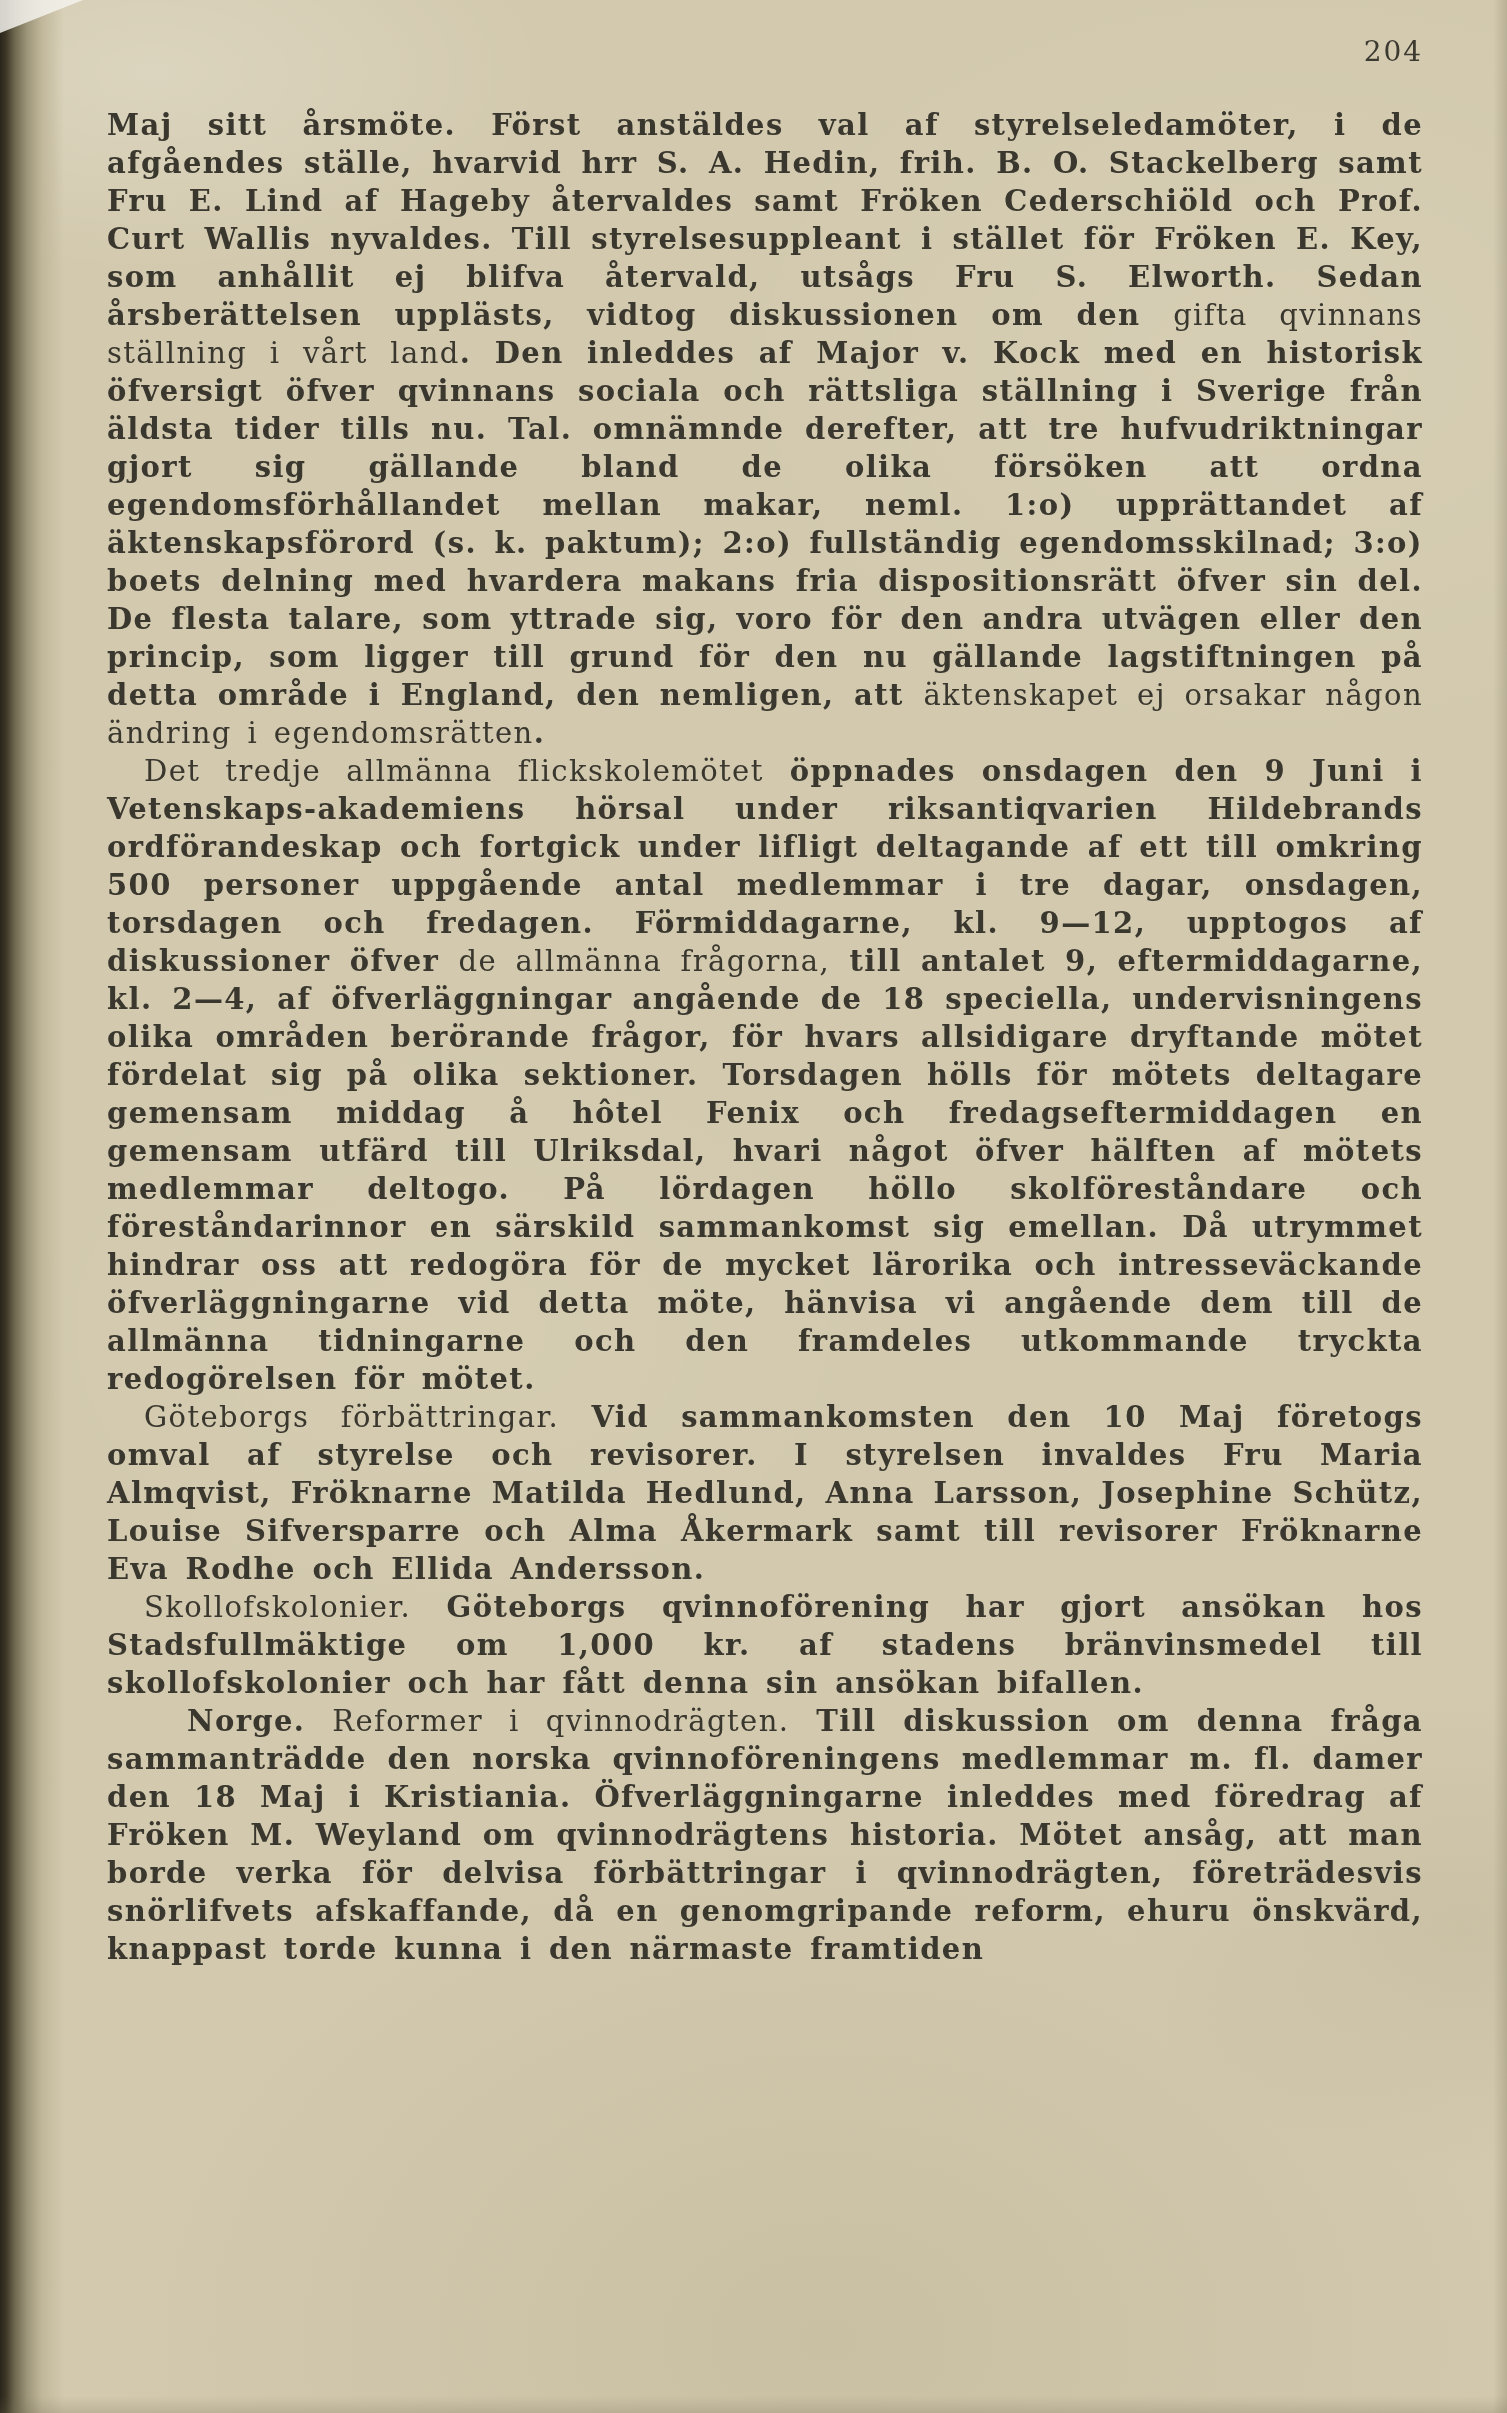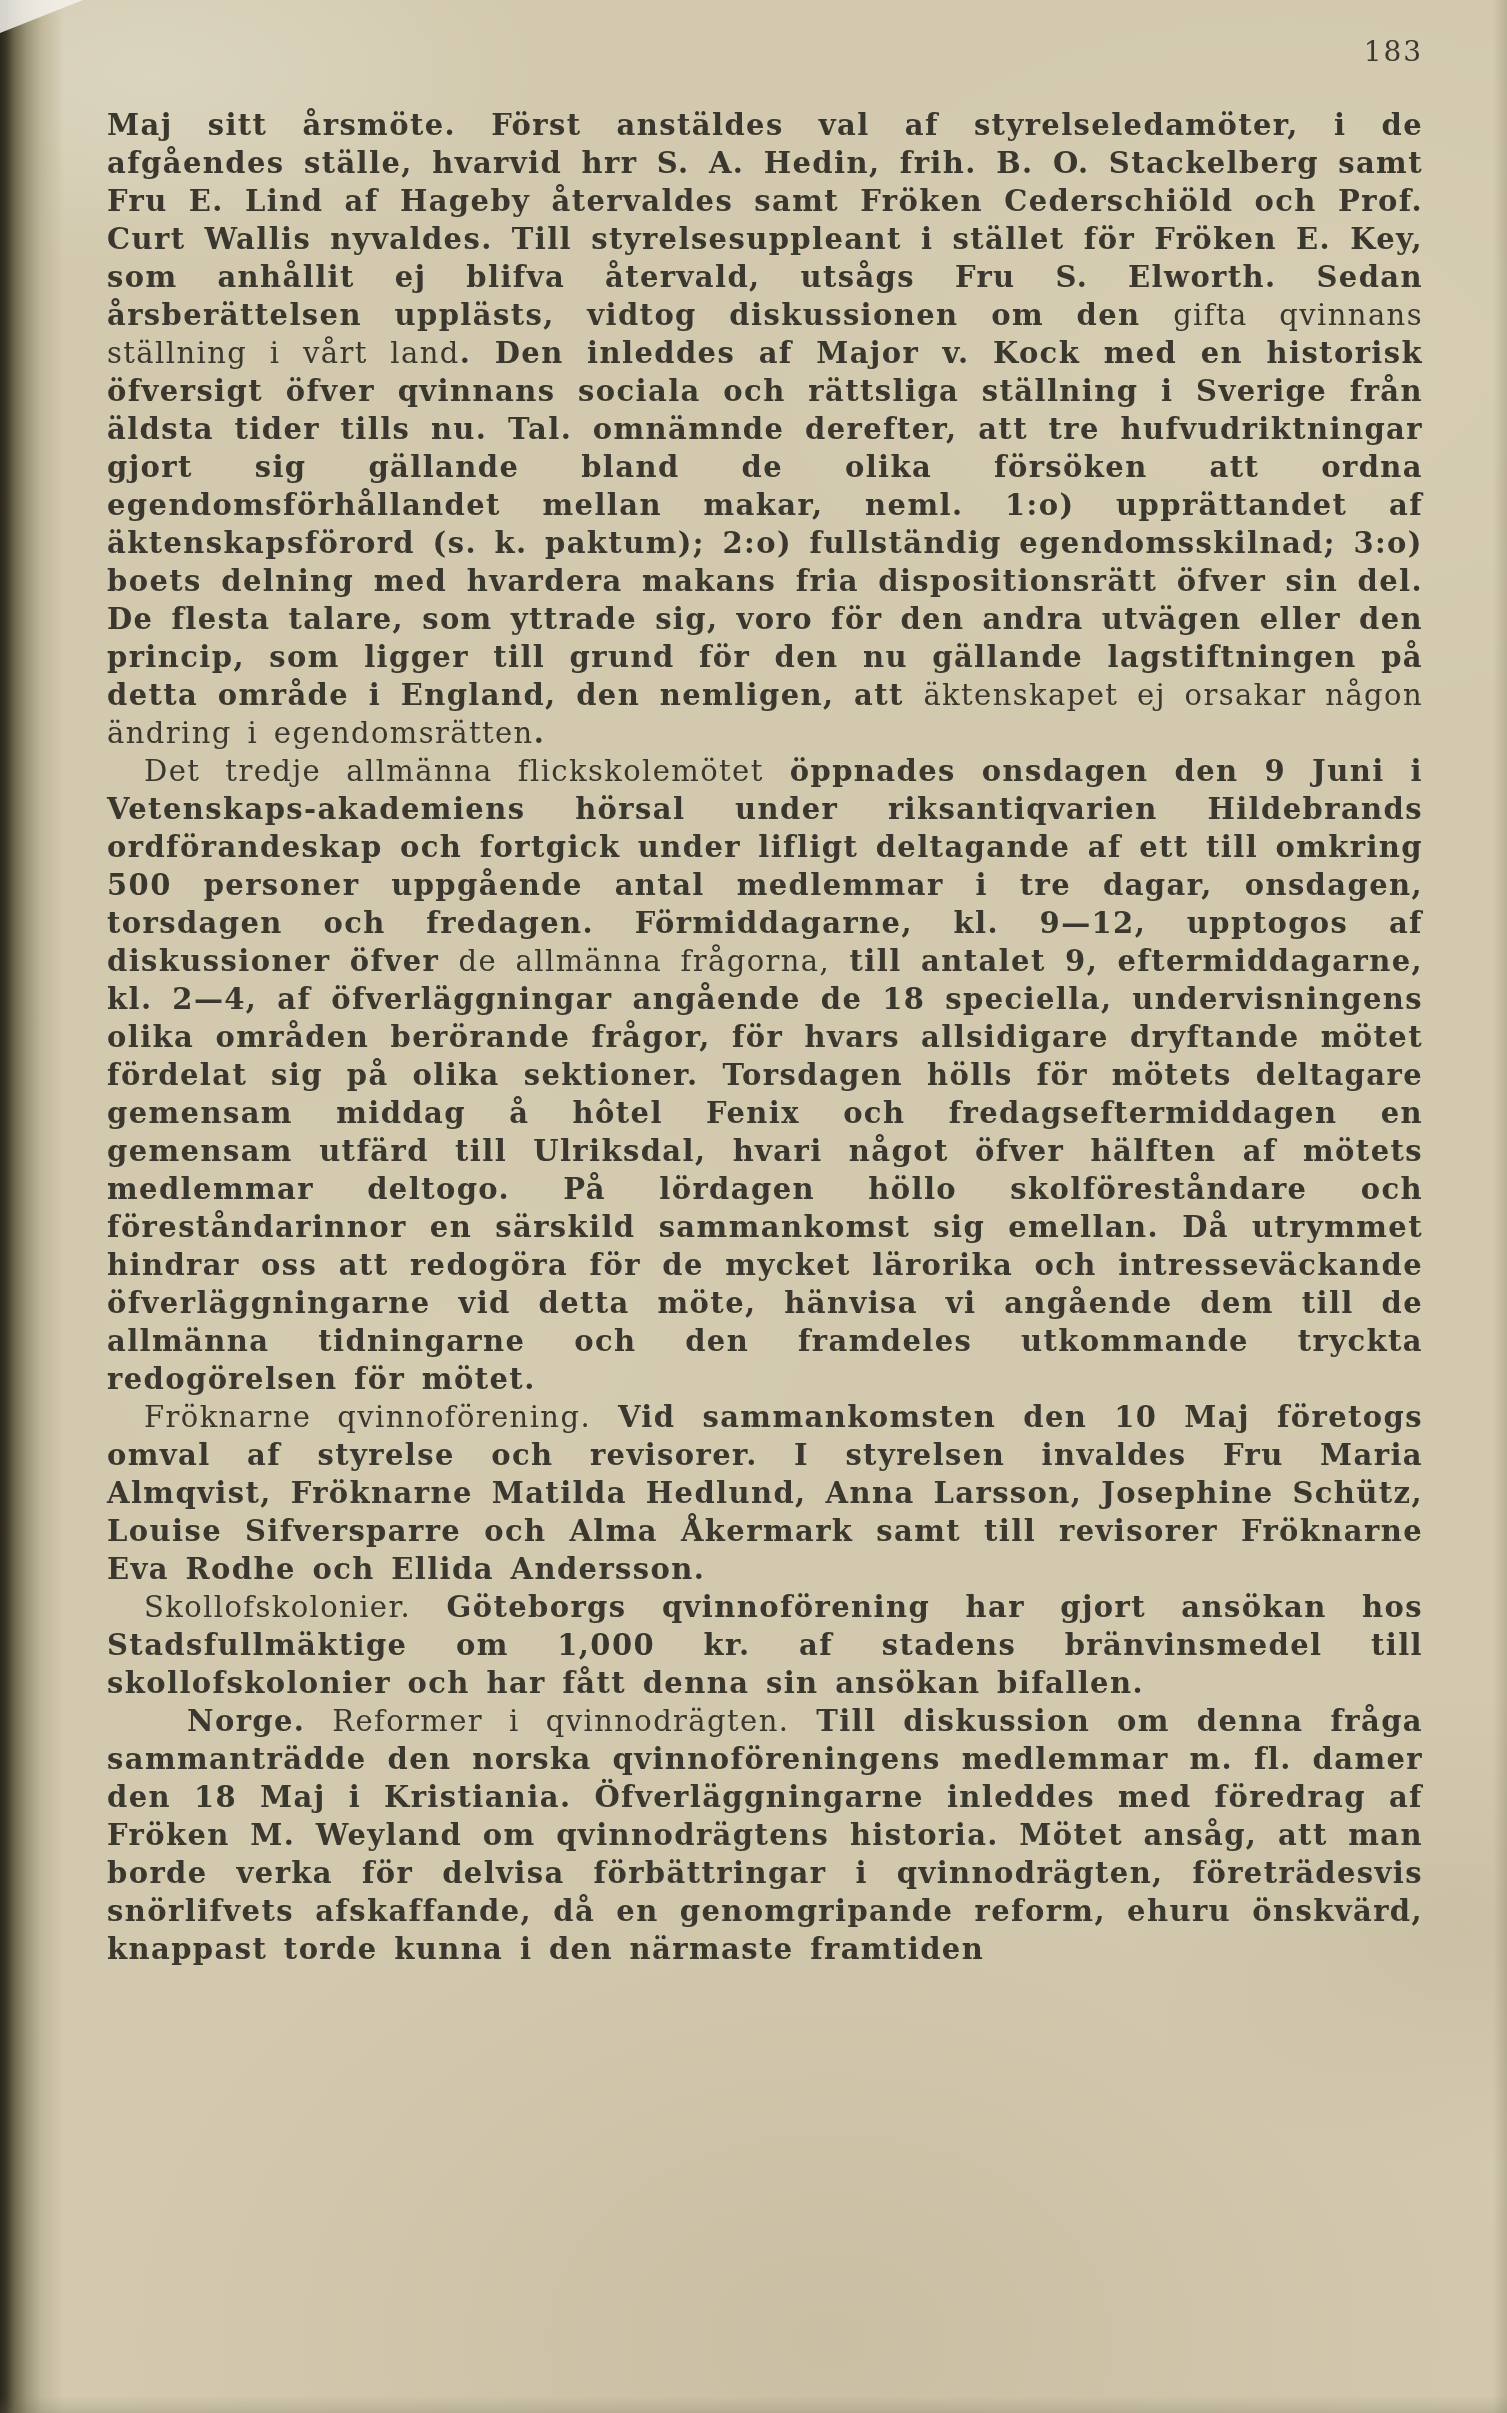--- a/index.html
+++ b/index.html
@@ -89,22 +89,22 @@
   .seg-bold   { font-weight: bold; margin-left: 43px; }
 </style>
 </head>
 <body>
 
 <div class="page">
   <div class="spine-shadow"></div>
   <div class="corner-light"></div>
   <div class="edge-right"></div>
   <div class="edge-bottom"></div>
-  <div class="page-number">183</div>
+  <div class="page-number">204</div>
   <div class="text-block">
       <p class="para"><span class="seg-normal">Maj sitt årsmöte. Först anstäldes val af styrelseledamöter, i de afgåendes ställe, hvarvid hrr S. A. Hedin, frih. B. O. Stackelberg samt Fru E. Lind af Hageby återvaldes samt Fröken Cederschiöld och Prof. Curt Wallis nyvaldes. Till styrelsesuppleant i stället för Fröken E. Key, som anhållit ej blifva återvald, utsågs Fru S. Elworth. Sedan årsberättelsen upplästs, vidtog diskussionen om den </span><span class="seg-italic">gifta qvinnans ställning i vårt land</span><span class="seg-normal">. Den inleddes af Major v. Kock med en historisk öfversigt öfver qvinnans sociala och rättsliga ställning i Sverige från äldsta tider tills nu. Tal. omnämnde derefter, att tre hufvudriktningar gjort sig gällande bland de olika försöken att ordna egendomsförhållandet mellan makar, neml. 1:o) upprättandet af äktenskapsförord (s. k. paktum); 2:o) fullständig egendomsskilnad; 3:o) boets delning med hvardera makans fria dispositionsrätt öfver sin del. De flesta talare, som yttrade sig, voro för den andra utvägen eller den princip, som ligger till grund för den nu gällande lagstiftningen på detta område i England, den nemligen, att </span><span class="seg-italic">äktenskapet ej orsakar någon ändring i egendomsrätten</span><span class="seg-normal">.</span></p>
       <p class="para indent"><span class="seg-italic">Det tredje allmänna flickskolemötet</span><span class="seg-normal"> öppnades onsdagen den 9 Juni i Vetenskaps-akademiens hörsal under riksantiqvarien Hildebrands ordförandeskap och fortgick under lifligt deltagande af ett till omkring 500 personer uppgående antal medlemmar i tre dagar, onsdagen, torsdagen och fredagen. Förmiddagarne, kl. 9—12, upptogos af diskussioner öfver </span><span class="seg-italic">de allmänna frågorna,</span><span class="seg-normal"> till antalet 9, eftermiddagarne, kl. 2—4, af öfverläggningar angående de 18 speciella, undervisningens olika områden berörande frågor, för hvars allsidigare dryftande mötet fördelat sig på olika sektioner. Torsdagen hölls för mötets deltagare gemensam middag å hôtel Fenix och fredagseftermiddagen en gemensam utfärd till Ulriksdal, hvari något öfver hälften af mötets medlemmar deltogo. På lördagen höllo skolföreståndare och föreståndarinnor en särskild sammankomst sig emellan. Då utrymmet hindrar oss att redogöra för de mycket lärorika och intresseväckande öfverläggningarne vid detta möte, hänvisa vi angående dem till de allmänna tidningarne och den framdeles utkommande tryckta redogörelsen för mötet.</span></p>
-      <p class="para indent"><span class="seg-italic">Fröknarne qvinnoförening.</span><span class="seg-normal"> Vid sammankomsten den 10 Maj företogs omval af styrelse och revisorer. I styrelsen invaldes Fru Maria Almqvist, Fröknarne Matilda Hedlund, Anna Larsson, Josephine Schütz, Louise Sifversparre och Alma Åkermark samt till revisorer Fröknarne Eva Rodhe och Ellida Andersson.</span></p>
+      <p class="para indent"><span class="seg-italic">Göteborgs förbättringar.</span><span class="seg-normal"> Vid sammankomsten den 10 Maj företogs omval af styrelse och revisorer. I styrelsen invaldes Fru Maria Almqvist, Fröknarne Matilda Hedlund, Anna Larsson, Josephine Schütz, Louise Sifversparre och Alma Åkermark samt till revisorer Fröknarne Eva Rodhe och Ellida Andersson.</span></p>
       <p class="para indent"><span class="seg-italic">Skollofskolonier.</span><span class="seg-normal"> Göteborgs qvinnoförening har gjort ansökan hos Stadsfullmäktige om 1,000 kr. af stadens bränvinsmedel till skollofskolonier och har fått denna sin ansökan bifallen.</span></p>
       <p class="para indent"><span class="seg-bold">Norge.</span><span class="seg-normal"> </span><span class="seg-italic">Reformer i qvinnodrägten.</span><span class="seg-normal"> Till diskussion om denna fråga sammanträdde den norska qvinnoföreningens medlemmar m. fl. damer den 18 Maj i Kristiania. Öfverläggningarne inleddes med föredrag af Fröken M. Weyland om qvinnodrägtens historia. Mötet ansåg, att man borde verka för delvisa förbättringar i qvinnodrägten, företrädesvis snörlifvets afskaffande, då en genomgripande reform, ehuru önskvärd, knappast torde kunna i den närmaste framtiden</span></p>
     </div>
 </div>
 
 
 </body></html>

